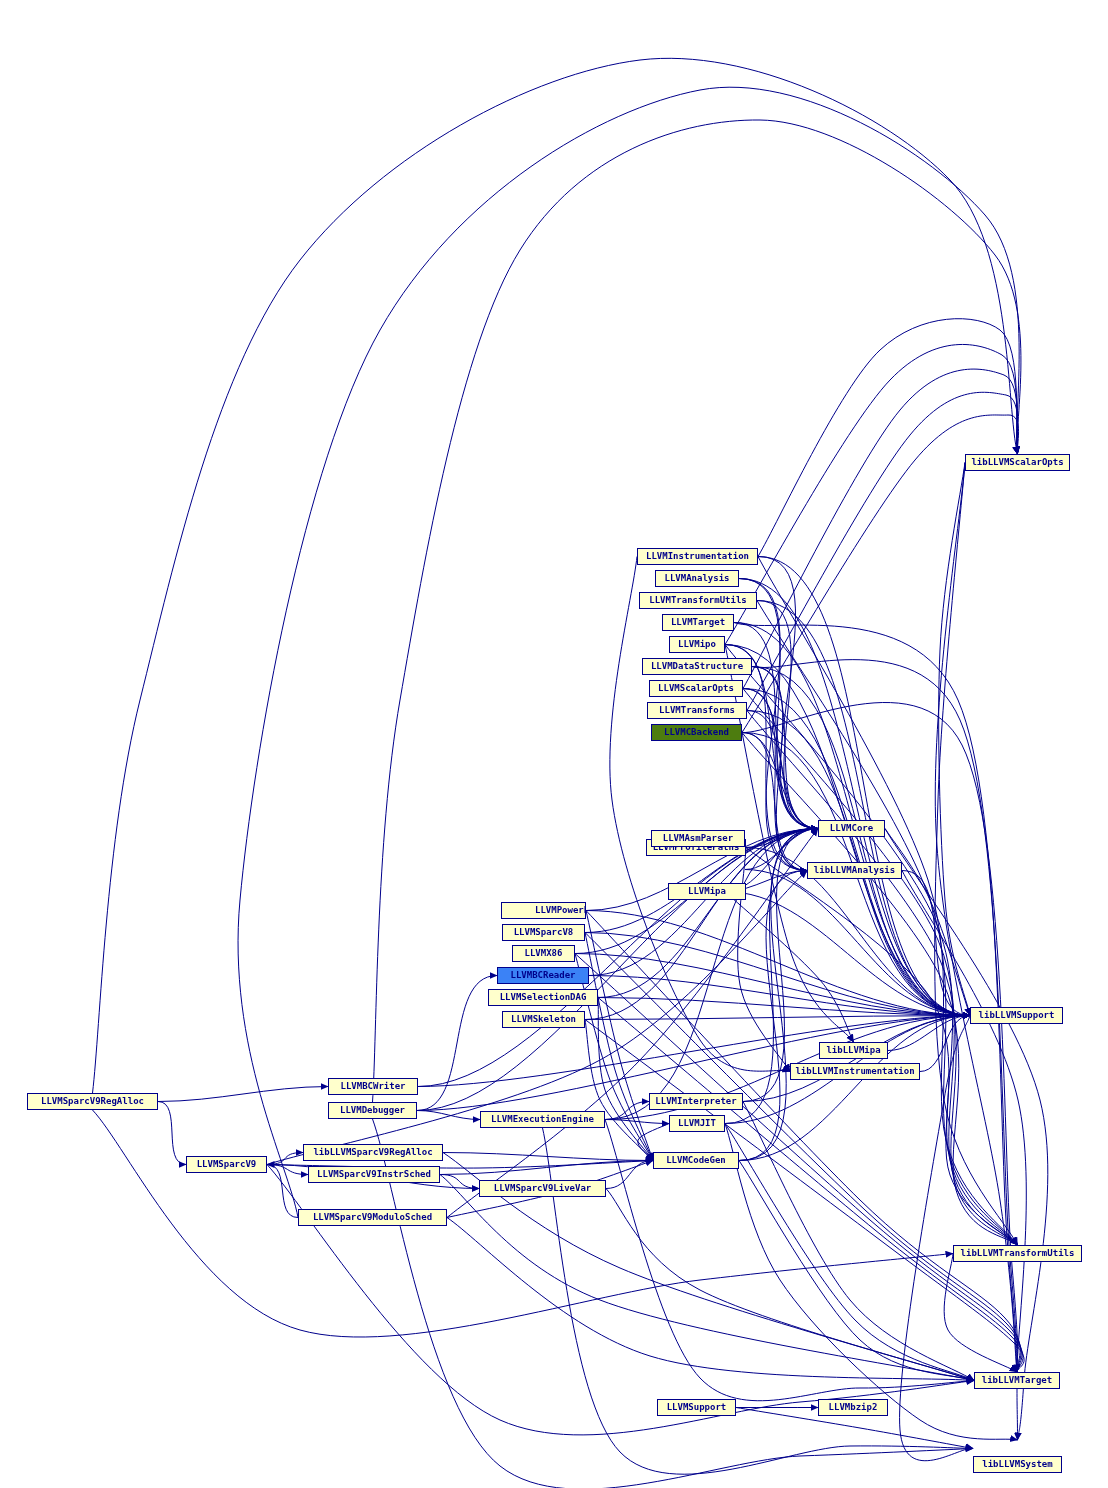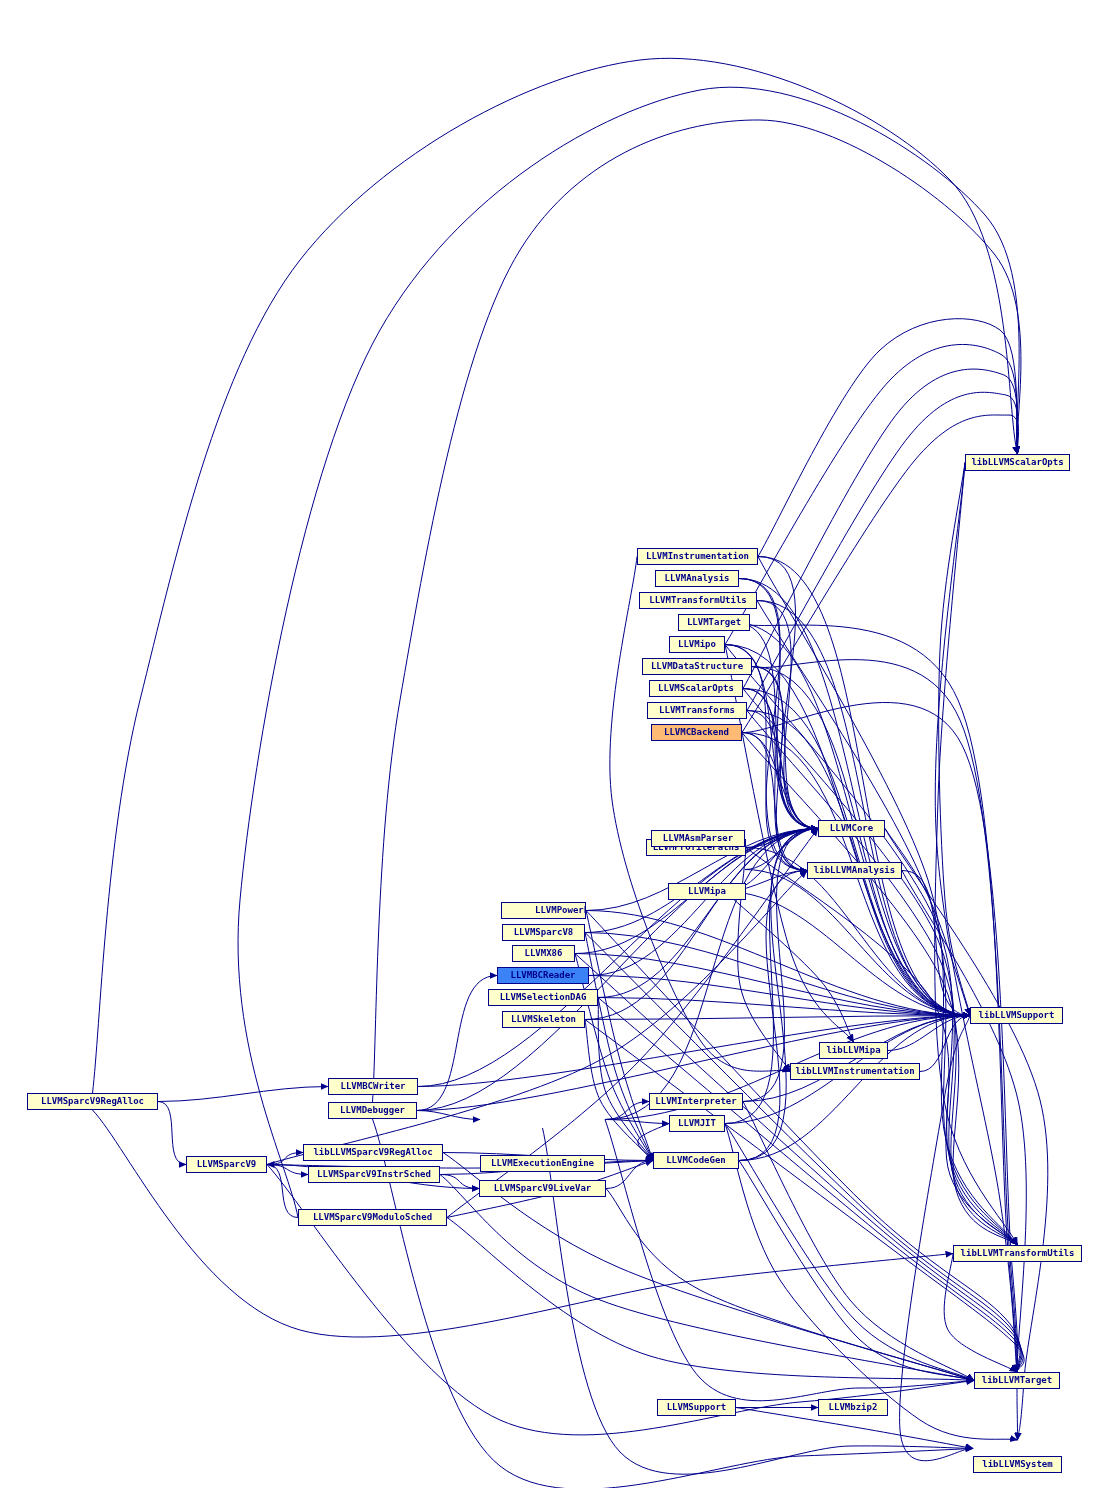--- a/index.html
+++ b/index.html
@@ -154,26 +154,26 @@
         <path d="M440,1174.5 C465,1174.5 454,1188.5 479,1188.5" marker-end="url(#arrow)"></path>
         <path d="M158,1101.5 C217.73116858056602,1101.5 268.268831419434,1086.5 328,1086.5" marker-end="url(#arrow)"></path>
         <path d="M417,1110.5 C471.92324189266327,1110.5 442.07675810733673,975.5 497,975.5" marker-end="url(#arrow)"></path>
         <path d="M417,1110.5 C442,1110.5 455,1119.5 480,1119.5" marker-end="url(#arrow)"></path>
       </g>
   </svg>
   <div id="nodes">
       <div class="gnode" style="left: 637px; top: 548px; width: 121px; background: rgb(255, 255, 204); border-color: rgb(0, 0, 139); color: rgb(0, 0, 139);">LLVMInstrumentation</div>
       <div class="gnode" style="left: 655px; top: 570px; width: 84px; background: rgb(255, 255, 204); border-color: rgb(0, 0, 139); color: rgb(0, 0, 139);">LLVMAnalysis</div>
       <div class="gnode" style="left: 639px; top: 592px; width: 118px; background: rgb(255, 255, 204); border-color: rgb(0, 0, 139); color: rgb(0, 0, 139);">LLVMTransformUtils</div>
-      <div class="gnode" style="left: 662px; top: 614px; width: 72px; background: rgb(255, 255, 204); border-color: rgb(0, 0, 139); color: rgb(0, 0, 139); margin-left: 16px;">LLVMTarget</div>
+      <div class="gnode" style="left: 662px; top: 614px; width: 72px; background: rgb(255, 255, 204); border-color: rgb(0, 0, 139); color: rgb(0, 0, 139);">LLVMTarget</div>
       <div class="gnode" style="left: 669px; top: 636px; width: 56px; background: rgb(255, 255, 204); border-color: rgb(0, 0, 139); color: rgb(0, 0, 139);">LLVMipo</div>
       <div class="gnode" style="left: 642px; top: 658px; width: 110px; background: rgb(255, 255, 204); border-color: rgb(0, 0, 139); color: rgb(0, 0, 139);">LLVMDataStructure</div>
       <div class="gnode" style="left: 649px; top: 680px; width: 94px; background: rgb(255, 255, 204); border-color: rgb(0, 0, 139); color: rgb(0, 0, 139);">LLVMScalarOpts</div>
       <div class="gnode" style="left: 647px; top: 702px; width: 100px; background: rgb(255, 255, 204); border-color: rgb(0, 0, 139); color: rgb(0, 0, 139);">LLVMTransforms</div>
-      <div class="gnode" style="left: 651px; top: 724px; width: 91px; background: #fdba74; border-color: rgb(0, 0, 139); color: rgb(0, 0, 139);">LLVMCBackend</div>
+      <div class="gnode" style="left: 651px; top: 724px; width: 91px; background: #4d7c0f; border-color: rgb(0, 0, 139); color: rgb(0, 0, 139);">LLVMCBackend</div>
       <div class="gnode" style="left: 818px; top: 820px; width: 67px; background: rgb(255, 255, 204); border-color: rgb(0, 0, 139); color: rgb(0, 0, 139);">LLVMCore</div>
       <div class="gnode" style="left: 646px; top: 839px; width: 100px; background: rgb(255, 255, 204); border-color: rgb(0, 0, 139); color: rgb(0, 0, 139);">LLVMProfilePaths</div>
       <div class="gnode" style="left: 651px; top: 830px; width: 94px; background: rgb(255, 255, 204); border-color: rgb(0, 0, 139); color: rgb(0, 0, 139);">LLVMAsmParser</div>
       <div class="gnode" style="left: 668px; top: 883px; width: 78px; background: rgb(255, 255, 204); border-color: rgb(0, 0, 139); color: rgb(0, 0, 139);">LLVMipa</div>
       <div class="gnode" style="left: 807px; top: 862px; width: 95px; background: rgb(255, 255, 204); border-color: rgb(0, 0, 139); color: rgb(0, 0, 139);">libLLVMAnalysis</div>
       <div class="gnode" style="left: 501px; top: 902px; width: 85px; background: rgb(255, 255, 204); border-color: rgb(0, 0, 139); color: rgb(0, 0, 139); padding-left: 33px;">LLVMPowerPC</div>
       <div class="gnode" style="left: 502px; top: 924px; width: 83px; background: rgb(255, 255, 204); border-color: rgb(0, 0, 139); color: rgb(0, 0, 139);">LLVMSparcV8</div>
       <div class="gnode" style="left: 512px; top: 945px; width: 63px; background: rgb(255, 255, 204); border-color: rgb(0, 0, 139); color: rgb(0, 0, 139);">LLVMX86</div>
       <div class="gnode" style="left: 497px; top: 967px; width: 92px; background: #3b82f6; border-color: rgb(0, 0, 139); color: rgb(0, 0, 139);">LLVMBCReader</div>
       <div class="gnode" style="left: 488px; top: 989px; width: 110px; background: rgb(255, 255, 204); border-color: rgb(0, 0, 139); color: rgb(0, 0, 139);">LLVMSelectionDAG</div>
@@ -181,21 +181,21 @@
       <div class="gnode" style="left: 965px; top: 454px; width: 105px; background: rgb(255, 255, 204); border-color: rgb(0, 0, 139); color: rgb(0, 0, 139);">libLLVMScalarOpts</div>
       <div class="gnode" style="left: 970px; top: 1007px; width: 93px; background: rgb(255, 255, 204); border-color: rgb(0, 0, 139); color: rgb(0, 0, 139);">libLLVMSupport</div>
       <div class="gnode" style="left: 819px; top: 1042px; width: 69px; background: rgb(255, 255, 204); border-color: rgb(0, 0, 139); color: rgb(0, 0, 139);">libLLVMipa</div>
       <div class="gnode" style="left: 790px; top: 1063px; width: 130px; background: rgb(255, 255, 204); border-color: rgb(0, 0, 139); color: rgb(0, 0, 139);">libLLVMInstrumentation</div>
       <div class="gnode" style="left: 649px; top: 1093px; width: 94px; background: rgb(255, 255, 204); border-color: rgb(0, 0, 139); color: rgb(0, 0, 139);">LLVMInterpreter</div>
       <div class="gnode" style="left: 669px; top: 1115px; width: 56px; background: rgb(255, 255, 204); border-color: rgb(0, 0, 139); color: rgb(0, 0, 139);">LLVMJIT</div>
       <div class="gnode" style="left: 653px; top: 1152px; width: 86px; background: rgb(255, 255, 204); border-color: rgb(0, 0, 139); color: rgb(0, 0, 139);">LLVMCodeGen</div>
       <div class="gnode" style="left: 27px; top: 1093px; width: 131px; background: rgb(255, 255, 204); border-color: rgb(0, 0, 139); color: rgb(0, 0, 139);">LLVMSparcV9RegAlloc</div>
       <div class="gnode" style="left: 328px; top: 1078px; width: 90px; background: rgb(255, 255, 204); border-color: rgb(0, 0, 139); color: rgb(0, 0, 139);">LLVMBCWriter</div>
       <div class="gnode" style="left: 328px; top: 1102px; width: 89px; background: rgb(255, 255, 204); border-color: rgb(0, 0, 139); color: rgb(0, 0, 139);">LLVMDebugger</div>
-      <div class="gnode" style="left: 480px; top: 1111px; width: 125px; background: rgb(255, 255, 204); border-color: rgb(0, 0, 139); color: rgb(0, 0, 139); margin-top: 44px;">LLVMExecutionEngine</div>
+      <div class="gnode" style="left: 480px; top: 1111px; width: 125px; background: rgb(255, 255, 204); border-color: rgb(0, 0, 139); color: rgb(0, 0, 139);">LLVMExecutionEngine</div>
       <div class="gnode" style="left: 186px; top: 1156px; width: 81px; background: rgb(255, 255, 204); border-color: rgb(0, 0, 139); color: rgb(0, 0, 139);">LLVMSparcV9</div>
       <div class="gnode" style="left: 303px; top: 1144px; width: 140px; background: rgb(255, 255, 204); border-color: rgb(0, 0, 139); color: rgb(0, 0, 139);">libLLVMSparcV9RegAlloc</div>
       <div class="gnode" style="left: 308px; top: 1166px; width: 132px; background: rgb(255, 255, 204); border-color: rgb(0, 0, 139); color: rgb(0, 0, 139);">LLVMSparcV9InstrSched</div>
       <div class="gnode" style="left: 479px; top: 1180px; width: 127px; background: rgb(255, 255, 204); border-color: rgb(0, 0, 139); color: rgb(0, 0, 139);">LLVMSparcV9LiveVar</div>
       <div class="gnode" style="left: 298px; top: 1209px; width: 149px; background: rgb(255, 255, 204); border-color: rgb(0, 0, 139); color: rgb(0, 0, 139);">LLVMSparcV9ModuloSched</div>
       <div class="gnode" style="left: 953px; top: 1245px; width: 129px; background: rgb(255, 255, 204); border-color: rgb(0, 0, 139); color: rgb(0, 0, 139);">libLLVMTransformUtils</div>
       <div class="gnode" style="left: 974px; top: 1372px; width: 86px; background: rgb(255, 255, 204); border-color: rgb(0, 0, 139); color: rgb(0, 0, 139);">libLLVMTarget</div>
       <div class="gnode" style="left: 973px; top: 1440px; width: 89px; background: rgb(255, 255, 204); border-color: rgb(0, 0, 139); color: rgb(0, 0, 139); margin-top: 16px;">libLLVMSystem</div>
       <div class="gnode" style="left: 657px; top: 1399px; width: 79px; background: rgb(255, 255, 204); border-color: rgb(0, 0, 139); color: rgb(0, 0, 139);">LLVMSupport</div>
       <div class="gnode" style="left: 818px; top: 1399px; width: 70px; background: rgb(255, 255, 204); border-color: rgb(0, 0, 139); color: rgb(0, 0, 139);">LLVMbzip2</div>

